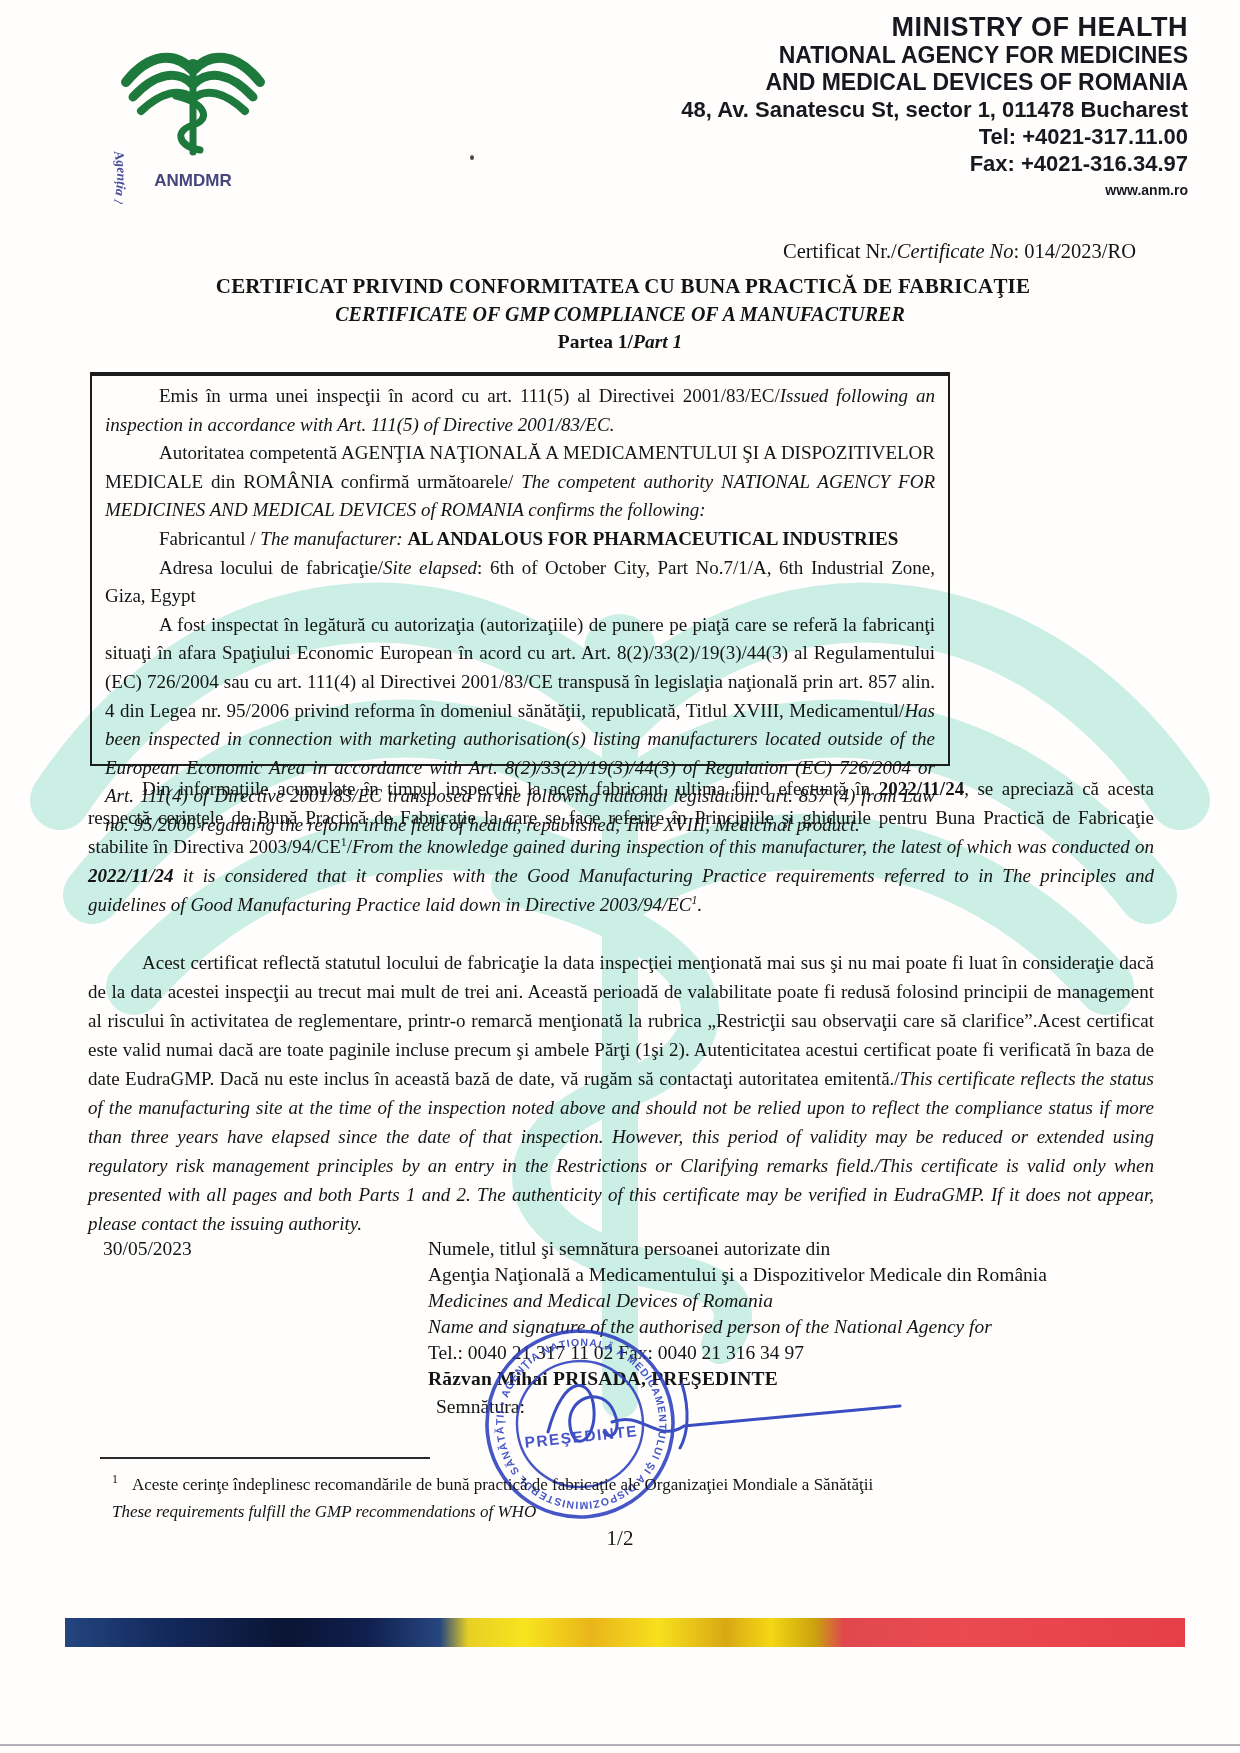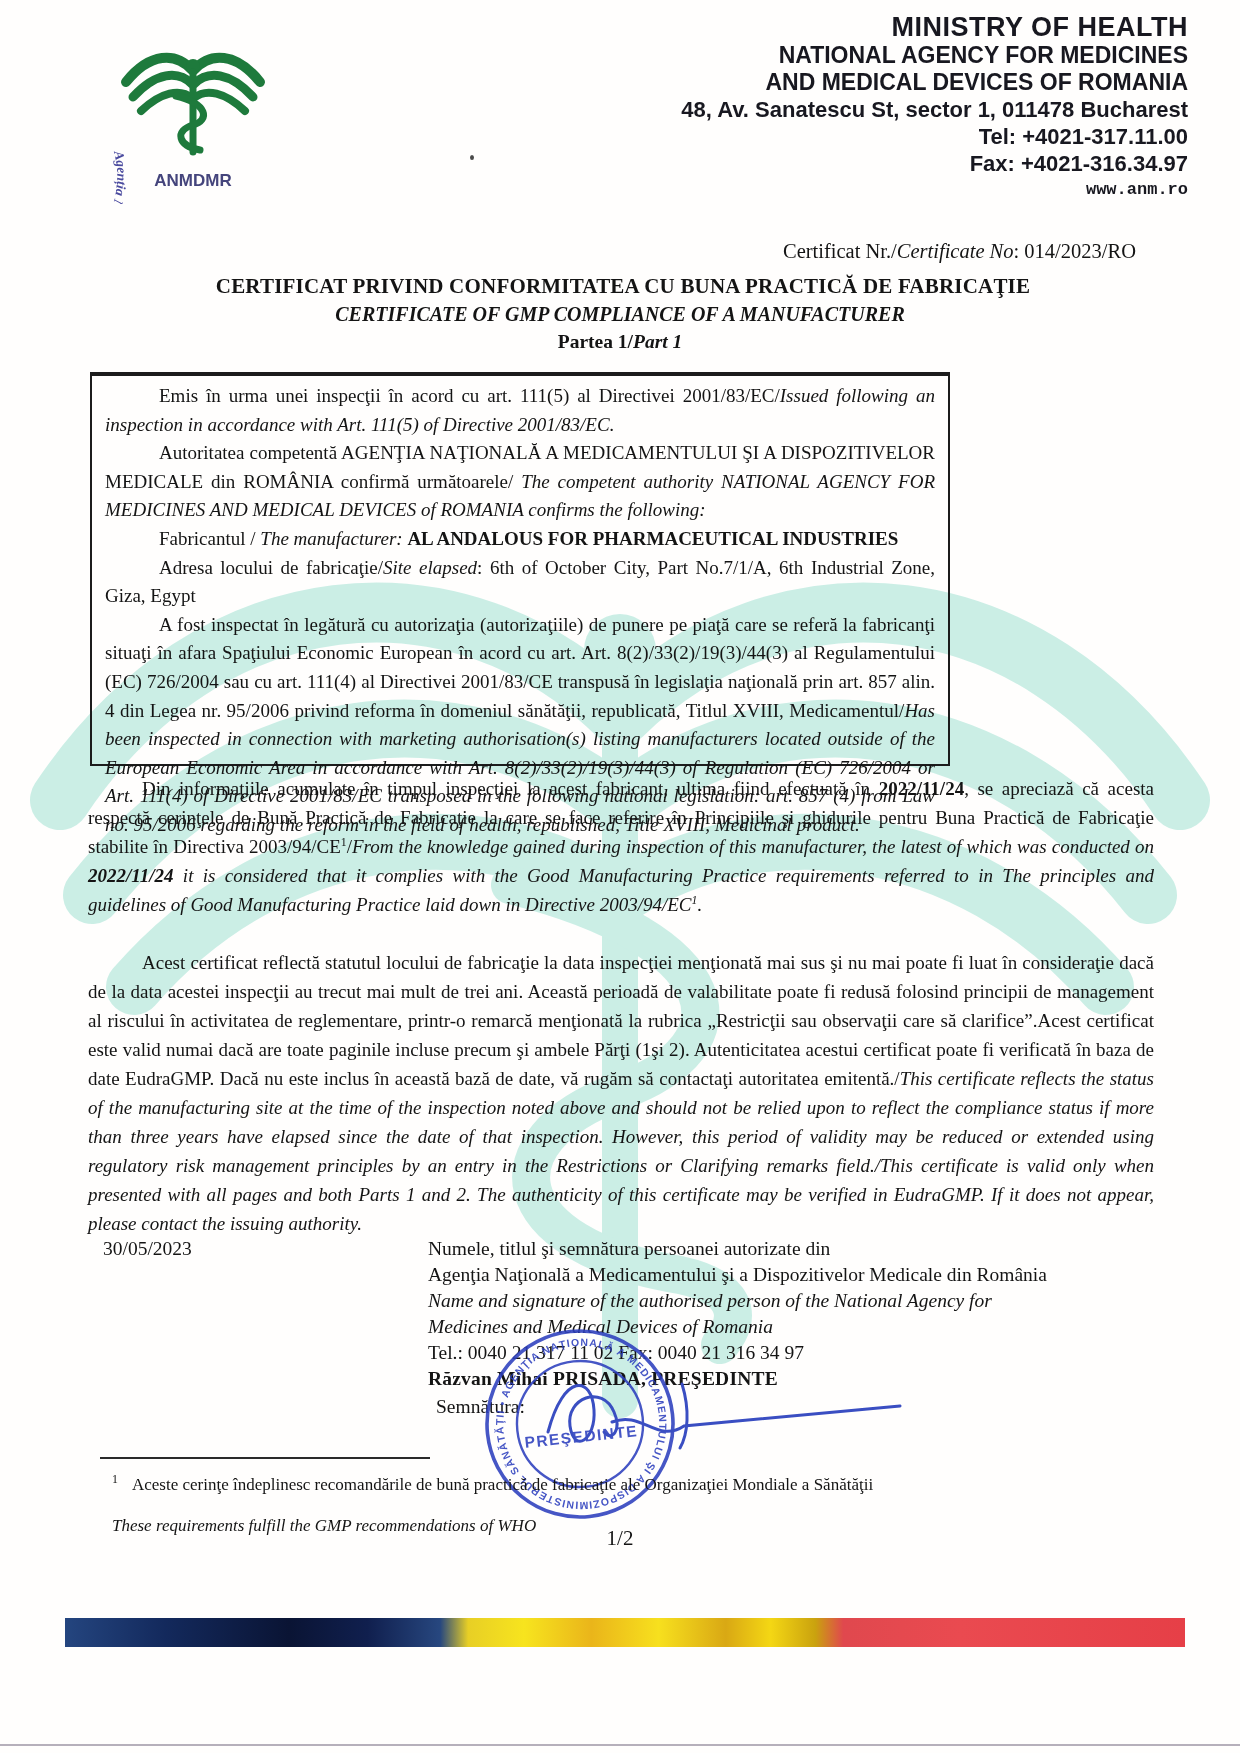--- a/index.html
+++ b/index.html
@@ -15,21 +15,21 @@
   
   .logo-wrap { position:absolute; left:68px; top:4px; width:255px; height:200px; }
 
   
   .ministry { position:absolute; right:52px; top:12px; text-align:right; font-family:"Liberation Sans", sans-serif; font-weight:bold; color:#181820; }
   .ministry .h-l1 { font-size:27px; line-height:30px; letter-spacing:0.5px; }
   .ministry .h-l2 { font-size:23px; line-height:27px; }
   .ministry .h-l3 { font-size:23px; line-height:27px; }
   .ministry .h-l4 { font-size:22px; line-height:27px; }
   .ministry .h-l5, .ministry .h-l6 { font-size:22px; line-height:27px; }
-  .ministry .h-l7 { font-size:17px; line-height:26px;font-family:Liberation Mono, monospace; }
+  .ministry .h-l7 { font-size:14px; line-height:26px; }
 
   
   .certno { position:absolute; right:104px; top:240px; font-size:20.5px; }
   .title-ro { position:absolute; left:3px; top:274px; width:100%; text-align:center; font-size:21px; font-weight:bold; letter-spacing:0.2px; }
   .title-en { position:absolute; left:0; top:303px; width:100%; text-align:center; font-size:20px; font-weight:bold; font-style:italic; }
   .part-line { position:absolute; left:0; top:331px; width:100%; text-align:center; font-size:19.5px; font-weight:bold; }
 
   
   .legal-box {
     position:absolute; left:90px; top:372px; width:860px; height:394px;
@@ -54,21 +54,21 @@
   .issue-date { position:absolute; left:103px; top:1238px; font-size:19.5px; }
   .auth-block { position:absolute; left:428px; top:1236px; width:680px; font-size:19.5px; line-height:26px; }
   .auth-block .it { font-style:italic; }
   .auth-block .nameln { font-weight:bold; letter-spacing:0.2px; }
   .sig-label { position:absolute; left:428px; top:1396px; font-size:19.5px;margin-left:8px; }
   .stamp-wrap { position:absolute; left:452px; top:1314px; width:470px; height:220px; }
 
   
   .foot-divider { position:absolute; left:100px; top:1457px; width:330px; height:2px; background:#2a2a2a; }
   .footnote { position:absolute; left:112px; top:1466px; width:960px; font-size:17px; line-height:27px; }
-  .footnote .fn-en { font-style:italic;margin-top:14px; }
+  .footnote .fn-en { font-style:italic; }
   .footnote sup { font-size:0.7em; vertical-align:super; margin-right:14px; }
 
   
   .page-num { position:absolute; left:0; top:1526px; width:100%; text-align:center; font-size:21px; }
   .flag-bar {
     position:absolute; left:65px; top:1618px; width:1120px; height:29px;
     background:linear-gradient(90deg,
       #24457f 0%, #13295c 9%, #0a1434 20%, #101f4e 27%, #27477f 33.5%,
       #e8cf25 36%, #f7e41e 41%, #eab51a 47%, #f7e01e 53%, #d9a814 59%, #f4d714 63%, #caa20e 67%,
       #e0484e 69.5%, #ea4a50 80%, #e63f47 100%);
@@ -149,22 +149,22 @@
   </div>
   <div class="para-b bodytext">
     <p><span class="run-n">Acest certificat reflectă statutul locului de fabricaţie la data inspecţiei menţionată mai sus şi nu mai poate fi luat în consideraţie dacă de la data acestei inspecţii au trecut mai mult de trei ani. Această perioadă de valabilitate poate fi redusă folosind principii de management al riscului în activitatea de reglementare, printr-o remarcă menţionată la rubrica „Restricţii sau observaţii care să clarifice”.Acest certificat este valid numai dacă are toate paginile incluse precum şi ambele Părţi (1şi 2). Autenticitatea acestui certificat poate fi verificată în baza de date EudraGMP. Dacă nu este inclus în această bază de date, vă rugăm să contactaţi autoritatea emitentă./</span><span class="run-i">This certificate reflects the status of the manufacturing site at the time of the inspection noted above and should not be relied upon to reflect the compliance status if more than three years have elapsed since the date of that inspection. However, this period of validity may be reduced or extended using regulatory risk management principles by an entry in the Restrictions or Clarifying remarks field./This certificate is valid only when presented with all pages and both Parts 1 and 2. The authenticity of this certificate may be verified in EudraGMP. If it does not appear, please contact the issuing authority.</span></p>
   </div>
 
   <div class="issue-date">30/05/2023</div>
 
   <div class="auth-block">
     <div>Numele, titlul şi semnătura persoanei autorizate din</div>
     <div>Agenţia Naţională a Medicamentului şi a Dispozitivelor Medicale din România</div>
+    <div class="it">Medicines and Medical Devices of Romania</div>
     <div class="it">Name and signature of the authorised person of the National Agency for</div>
-    <div class="it">Medicines and Medical Devices of Romania</div>
     <div>Tel.: 0040 21 317 11 02   Fax: 0040 21 316 34 97</div>
     <div class="nameln">Răzvan Mihai PRISADA, PREŞEDINTE</div>
   </div>
 
   <div class="sig-label">Semnătura:</div>
 
   <div class="stamp-wrap">
     <svg viewBox="0 0 470 220" width="470" height="220" aria-hidden="true">
       <defs>
         <path id="stampRing" d="M 128 188 A 78 78 0 1 1 129 188.01"></path>

